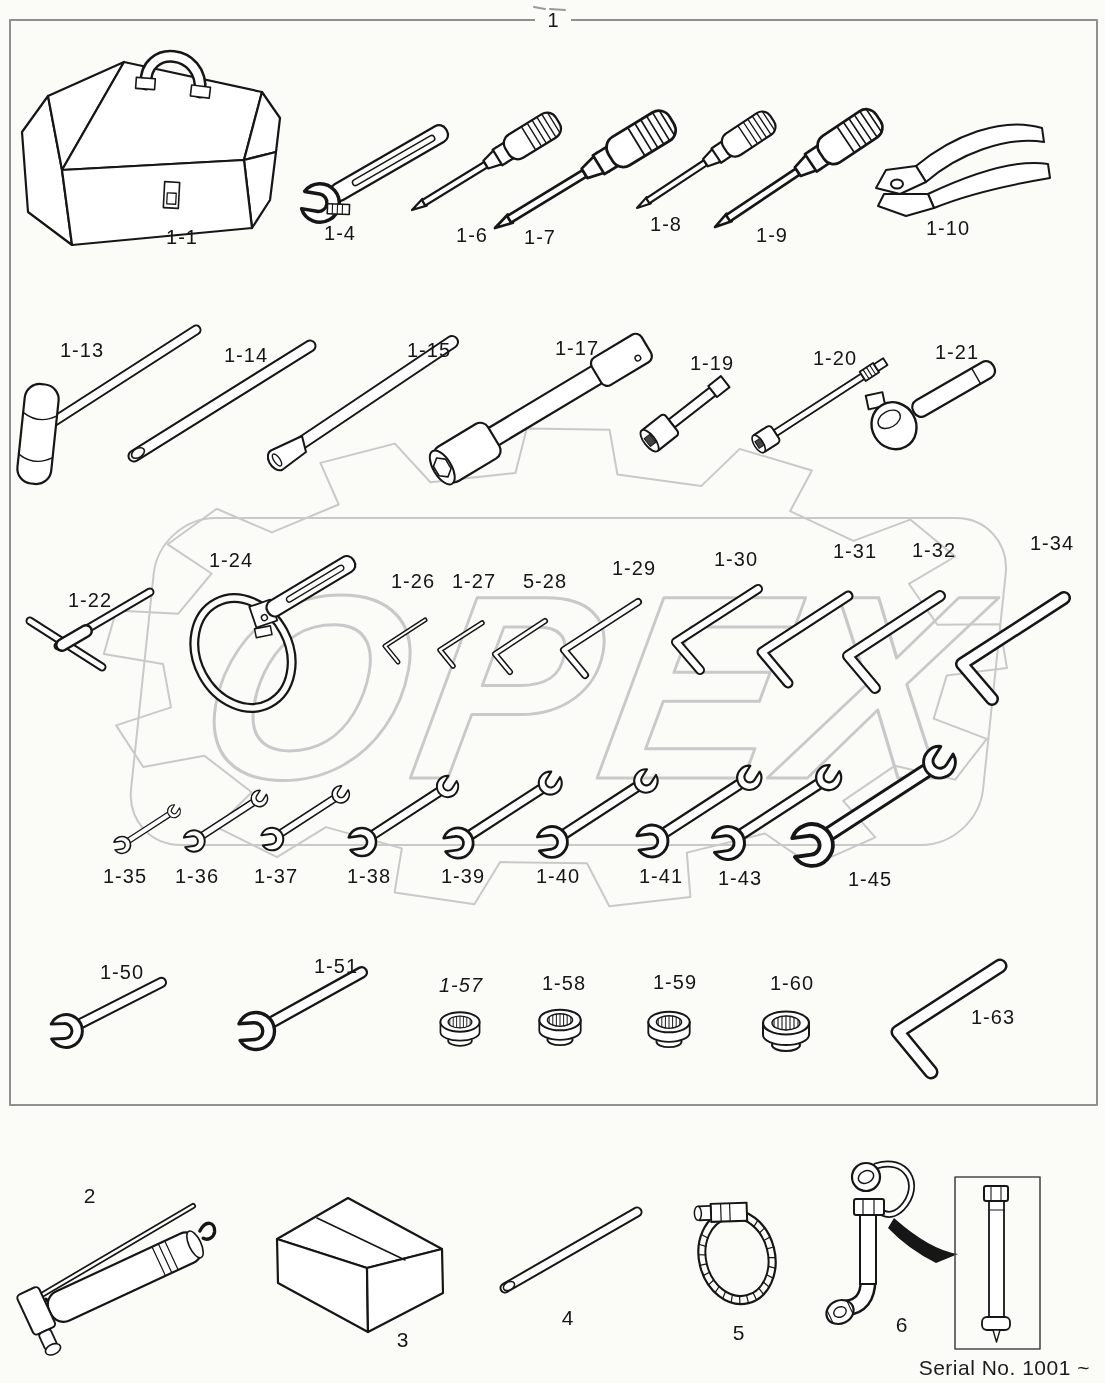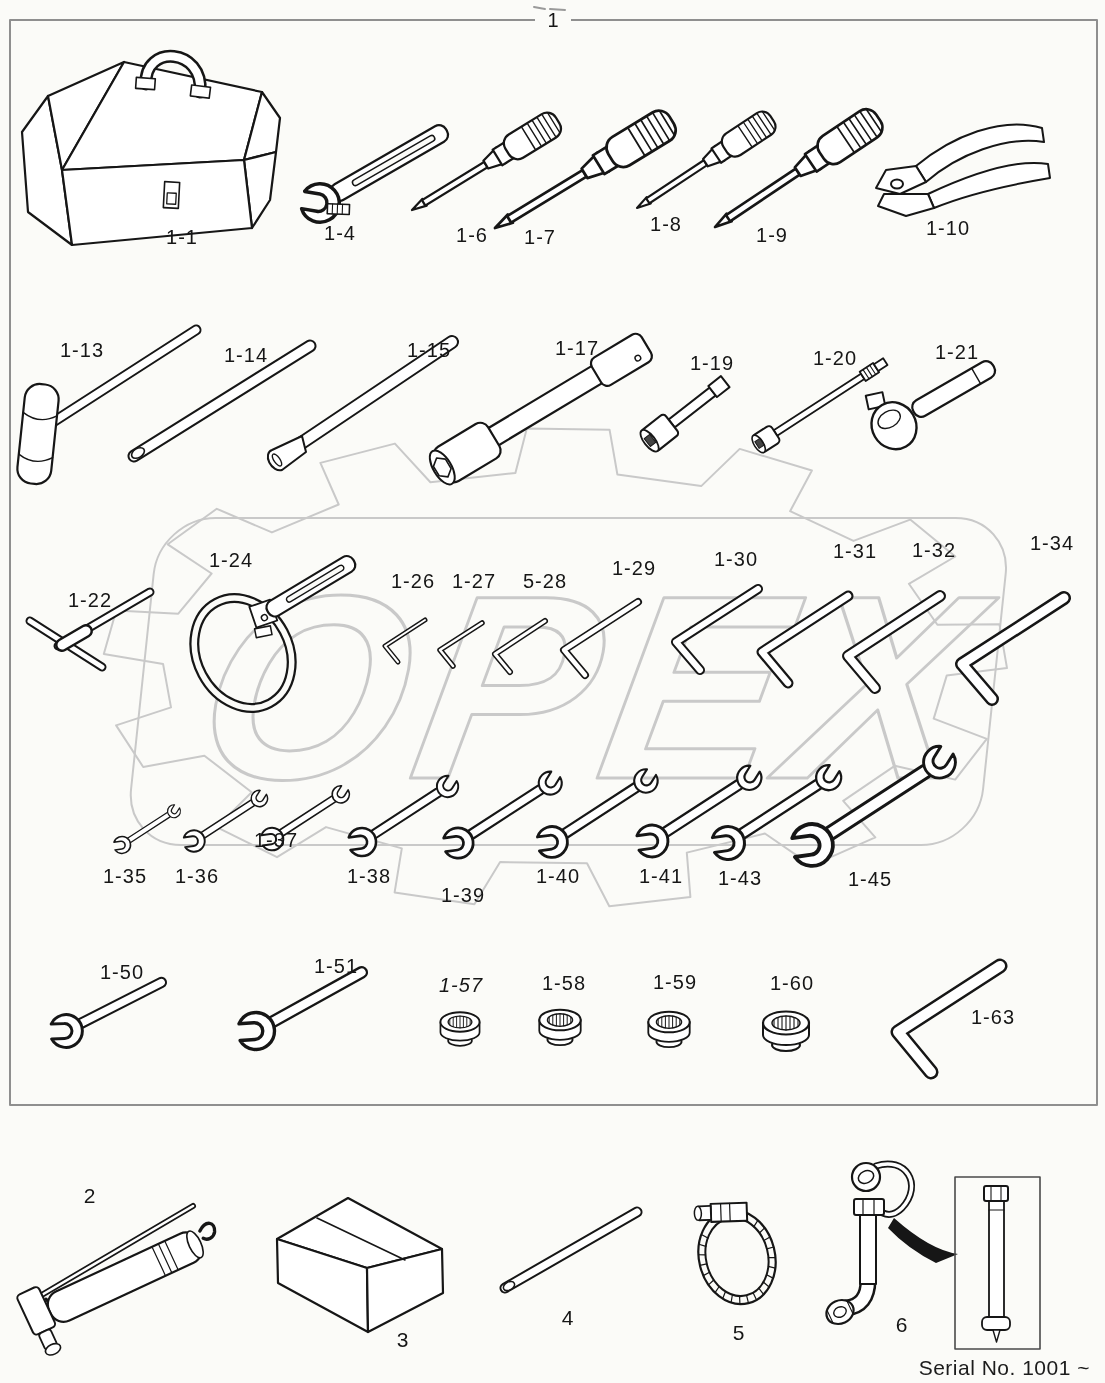--- a/index.html
+++ b/index.html
@@ -374,23 +374,23 @@
 <span class="lbl" style="left:413px;top:581px;">1-26</span>
 <span class="lbl" style="left:474px;top:581px;">1-27</span>
 <span class="lbl" style="left:545px;top:581px;">5-28</span>
 <span class="lbl" style="left:634px;top:568px;">1-29</span>
 <span class="lbl" style="left:736px;top:559px;">1-30</span>
 <span class="lbl" style="left:855px;top:551px;">1-31</span>
 <span class="lbl" style="left:934px;top:550px;">1-32</span>
 <span class="lbl" style="left:1052px;top:543px;">1-34</span>
 <span class="lbl" style="left:125px;top:876px;">1-35</span>
 <span class="lbl" style="left:197px;top:876px;">1-36</span>
-<span class="lbl" style="left:276px;top:840px;text-align:right;">1-37</span>
+<span class="lbl" style="left:276px;top:876px;text-align:right;">1-37</span>
 <span class="lbl" style="left:369px;top:876px;">1-38</span>
-<span class="lbl" style="left:463px;top:895px;">1-39</span>
+<span class="lbl" style="left:463px;top:876px;">1-39</span>
 <span class="lbl" style="left:558px;top:876px;">1-40</span>
 <span class="lbl" style="left:661px;top:876px;">1-41</span>
 <span class="lbl" style="left:740px;top:878px;">1-43</span>
 <span class="lbl" style="left:870px;top:879px;">1-45</span>
 <span class="lbl" style="left:122px;top:972px;">1-50</span>
 <span class="lbl" style="left:336px;top:966px;">1-51</span>
 <span class="lbl" style="left:461px;top:985px;font-style:italic;">1-57</span>
 <span class="lbl" style="left:564px;top:983px;">1-58</span>
 <span class="lbl" style="left:675px;top:982px;">1-59</span>
 <span class="lbl" style="left:792px;top:983px;">1-60</span>

